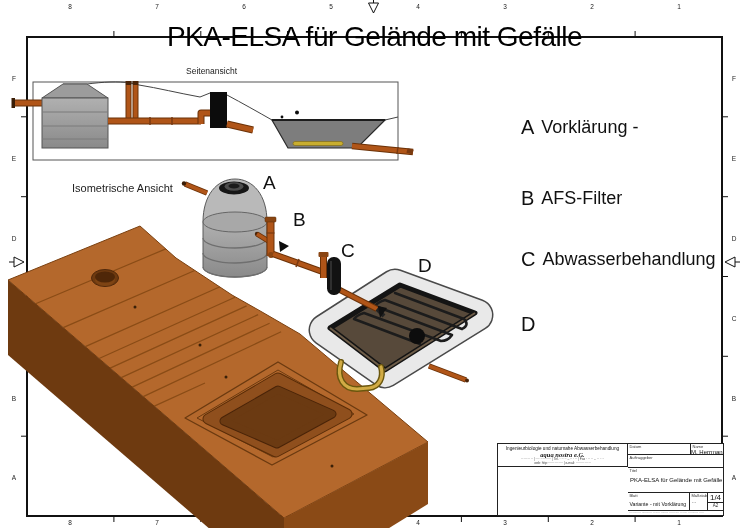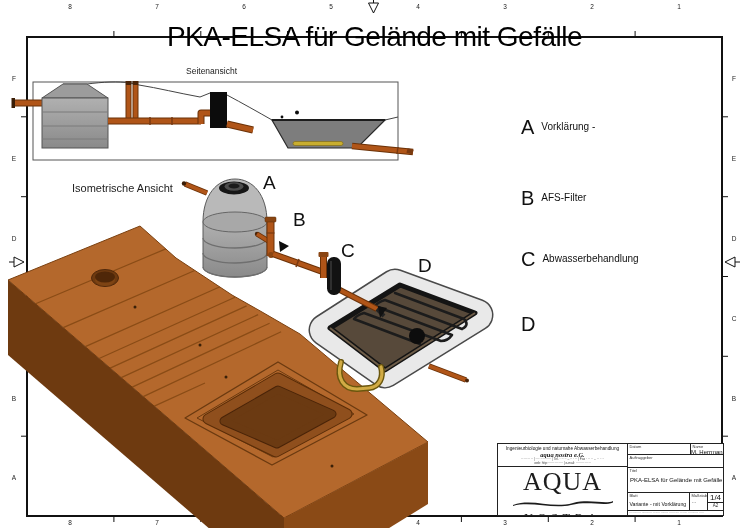--- a/index.html
+++ b/index.html
@@ -4,21 +4,21 @@
 <style>
   html,body{margin:0;padding:0;background:#fff;}
   .sheet{position:relative;width:747px;height:528px;background:#ffffff;overflow:hidden;
          font-family:"Liberation Sans",sans-serif;color:#111;}
   .abs{position:absolute;}
   .page-title{left:27px;top:21px;width:695px;text-align:center;font-size:28px;
               letter-spacing:-0.5px;color:#000;white-space:nowrap;}
   
   .legend-item{display:flex;gap:7px;align-items:flex-start;}
   .lg-key{font-size:20px;line-height:21px;}
-  .lg-text{font-size:10px;line-height:14.5px;padding-top:3px;white-space:nowrap;}
+  .lg-text{font-size:18px;line-height:14.5px;padding-top:3px;white-space:nowrap;}
   
   .tb{left:497px;top:443px;width:225px;height:71px;border:1.5px solid #222;background:#fff;}
   .tb *{box-sizing:border-box;}
   .tb .cell{position:absolute;overflow:hidden;}
   .lbl{font-size:4px;line-height:4.5px;color:#333;padding:0.5px 0 0 1.5px;text-align:left;}
   .company{left:0;top:0;width:130px;height:23px;border-right:1px solid #222;border-bottom:1px solid #222;text-align:center;}
   .co1{font-size:4.7px;line-height:5.5px;margin-top:1.5px;}
   .co2{font-size:6.5px;line-height:7px;font-style:italic;font-weight:bold;font-family:"Liberation Serif",serif;}
   .co3,.co4{font-size:3.2px;line-height:3.8px;color:#444;white-space:nowrap;}
   .logo{left:0;top:23px;width:130px;height:48px;border-right:1px solid #222;text-align:center;
@@ -292,27 +292,20 @@
     <span class="lg-key">D</span>
   </div>
 
   <div class="abs tb">
     <div class="cell company">
       <div class="co1">Ingenieurbiologie und naturnahe Abwasserbehandlung</div>
       <div class="co2">aqua nostra e.G.</div>
       <div class="co3">········ ·· | ···· ·········· | Tel. · ·· ·· – ·· · ·· | Fax · ·· ·· – ·· · ··</div>
       <div class="co4">web: http:·············· | e-mail: ··············</div>
     </div>
-    <div class="cell logo">
-      <div class="logo-aqua">AQUA</div>
-      <svg width="104" height="9" viewBox="0 0 104 9">
-        <path d="M2,6 C22,-1 40,10 62,4 C80,-0.5 94,6 102,2 L102,3.5 C92,7.5 78,1.5 60,6 C42,10.5 20,2 2,7 Z" fill="#1c1c1c"></path>
-      </svg>
-      <div class="logo-nostra">NOSTRA</div>
-    </div>
     <div class="cell r1">
       <div class="lbl">Datum</div>
     </div>
     <div class="cell r1c2">
       <div class="lbl">Name</div>
       <div class="name-val">M. Herrmann</div>
     </div>
     <div class="cell r2">
       <div class="lbl">Auftraggeber</div>
     </div>

